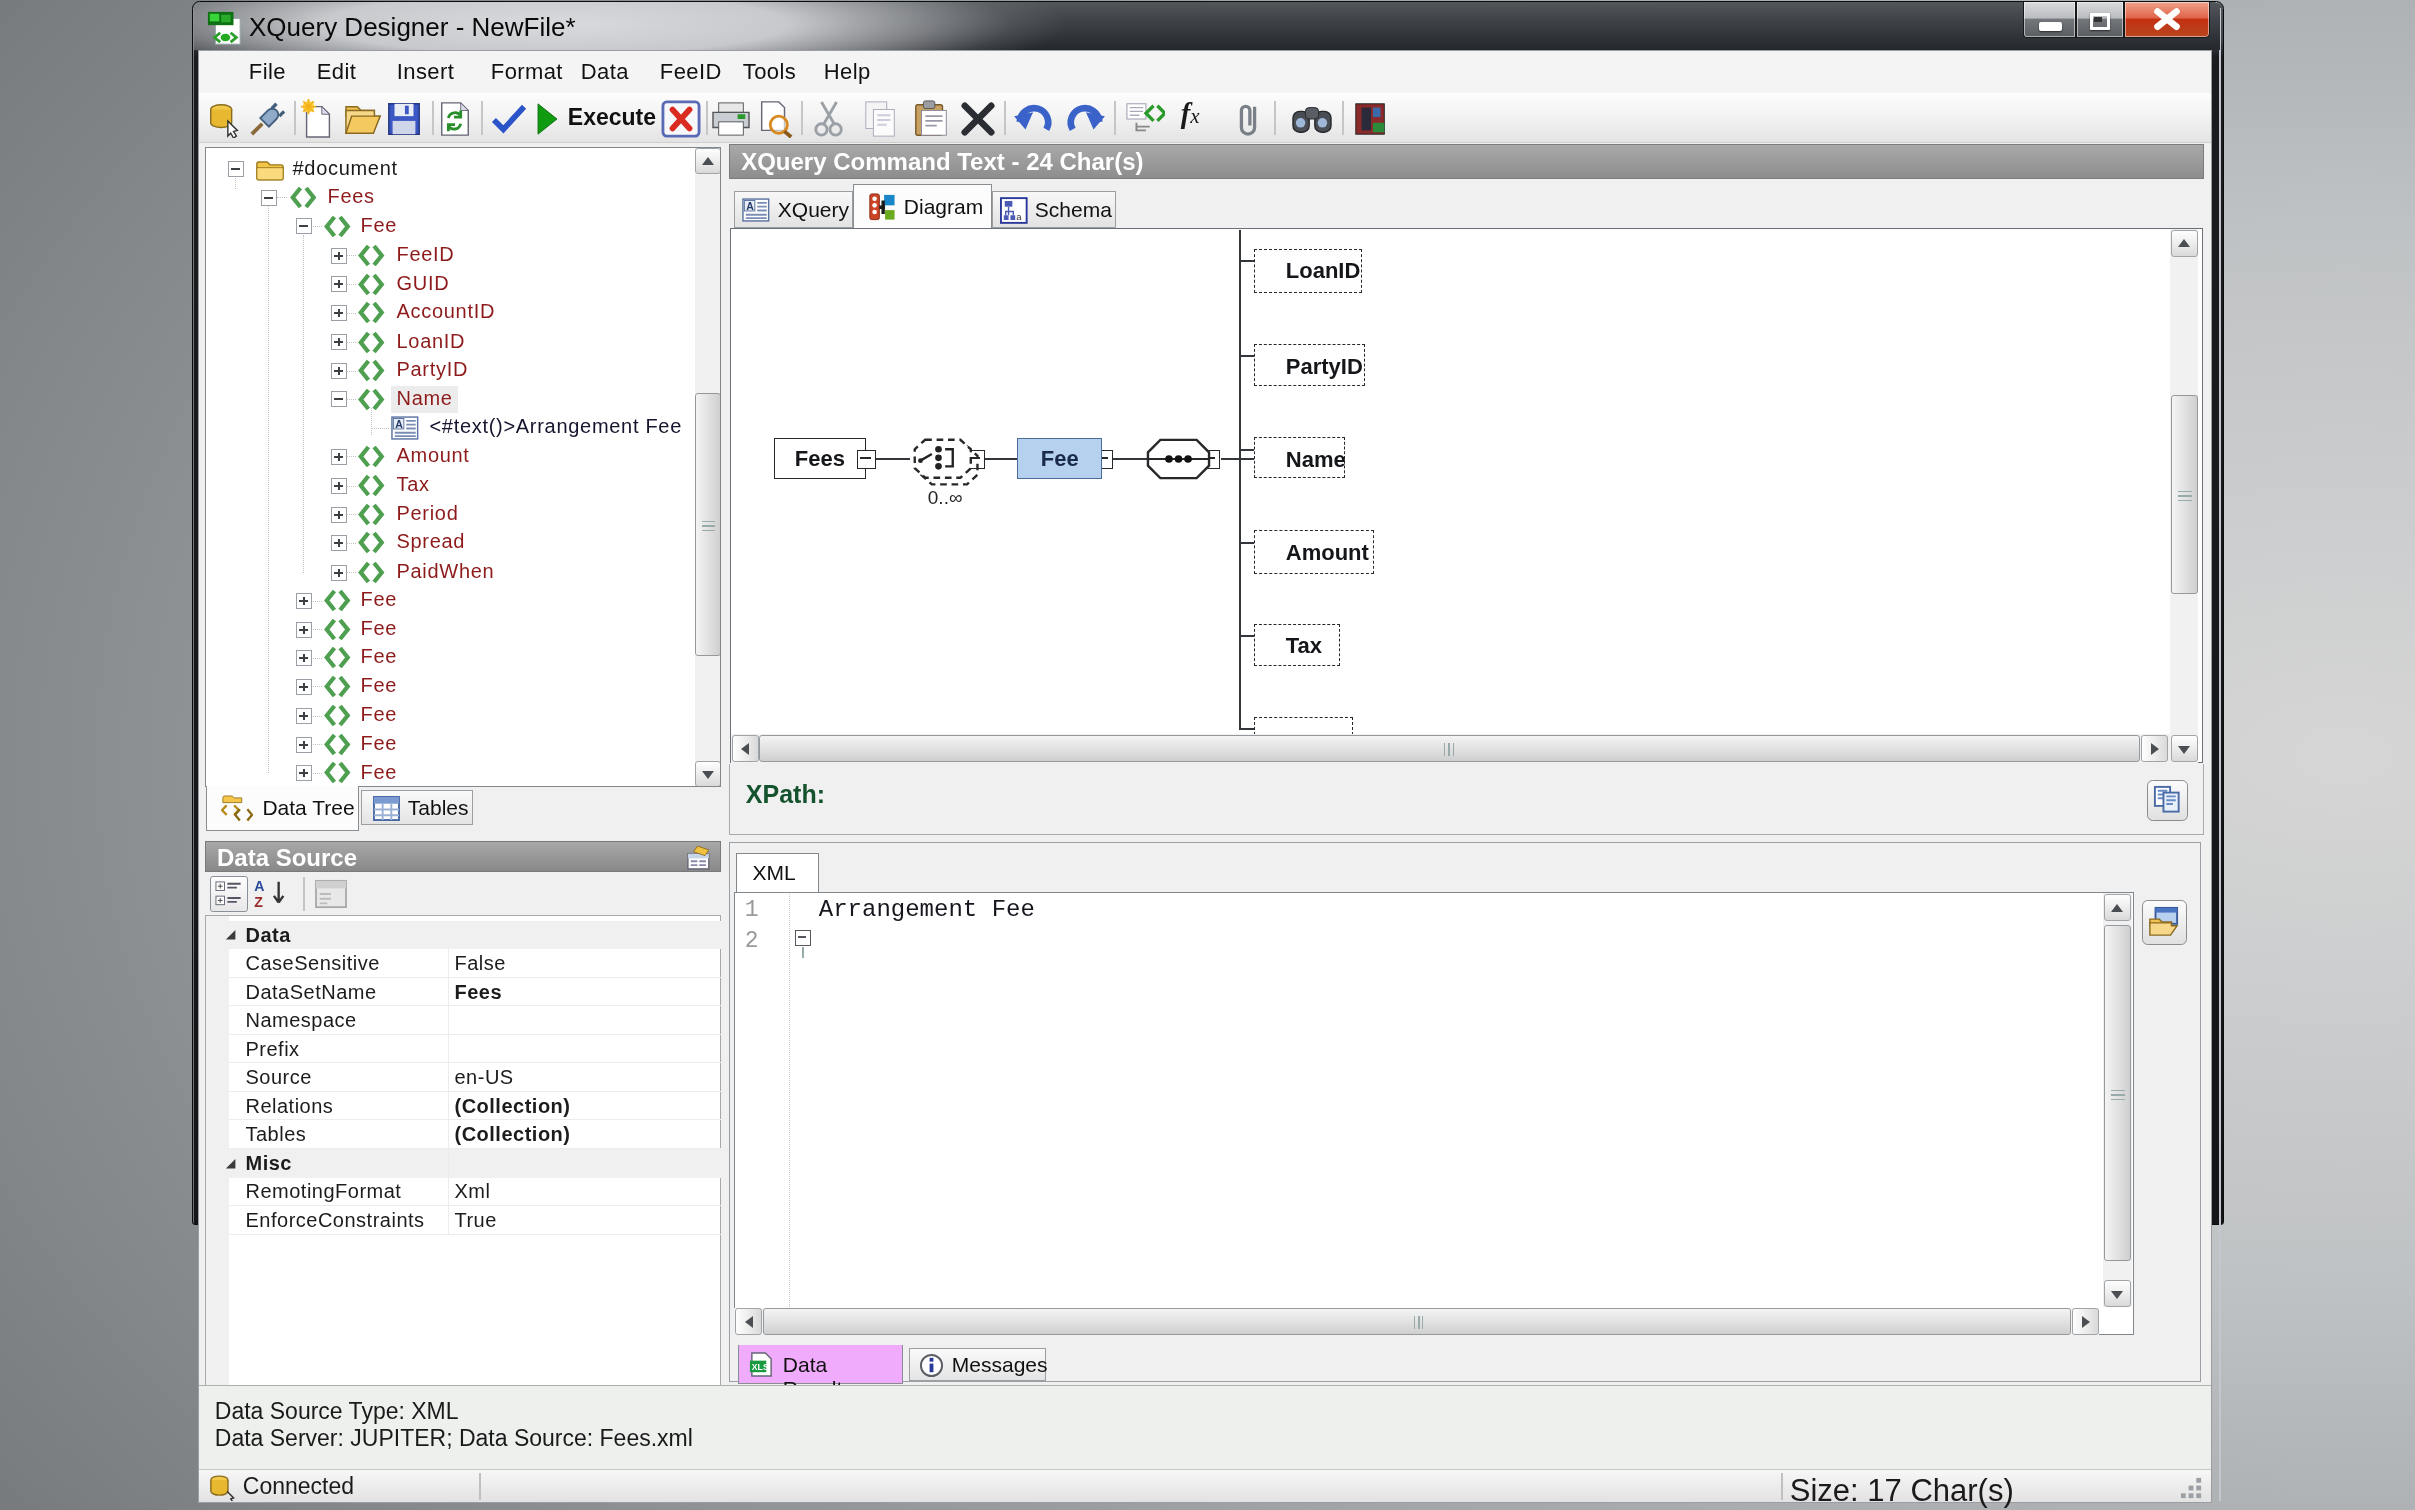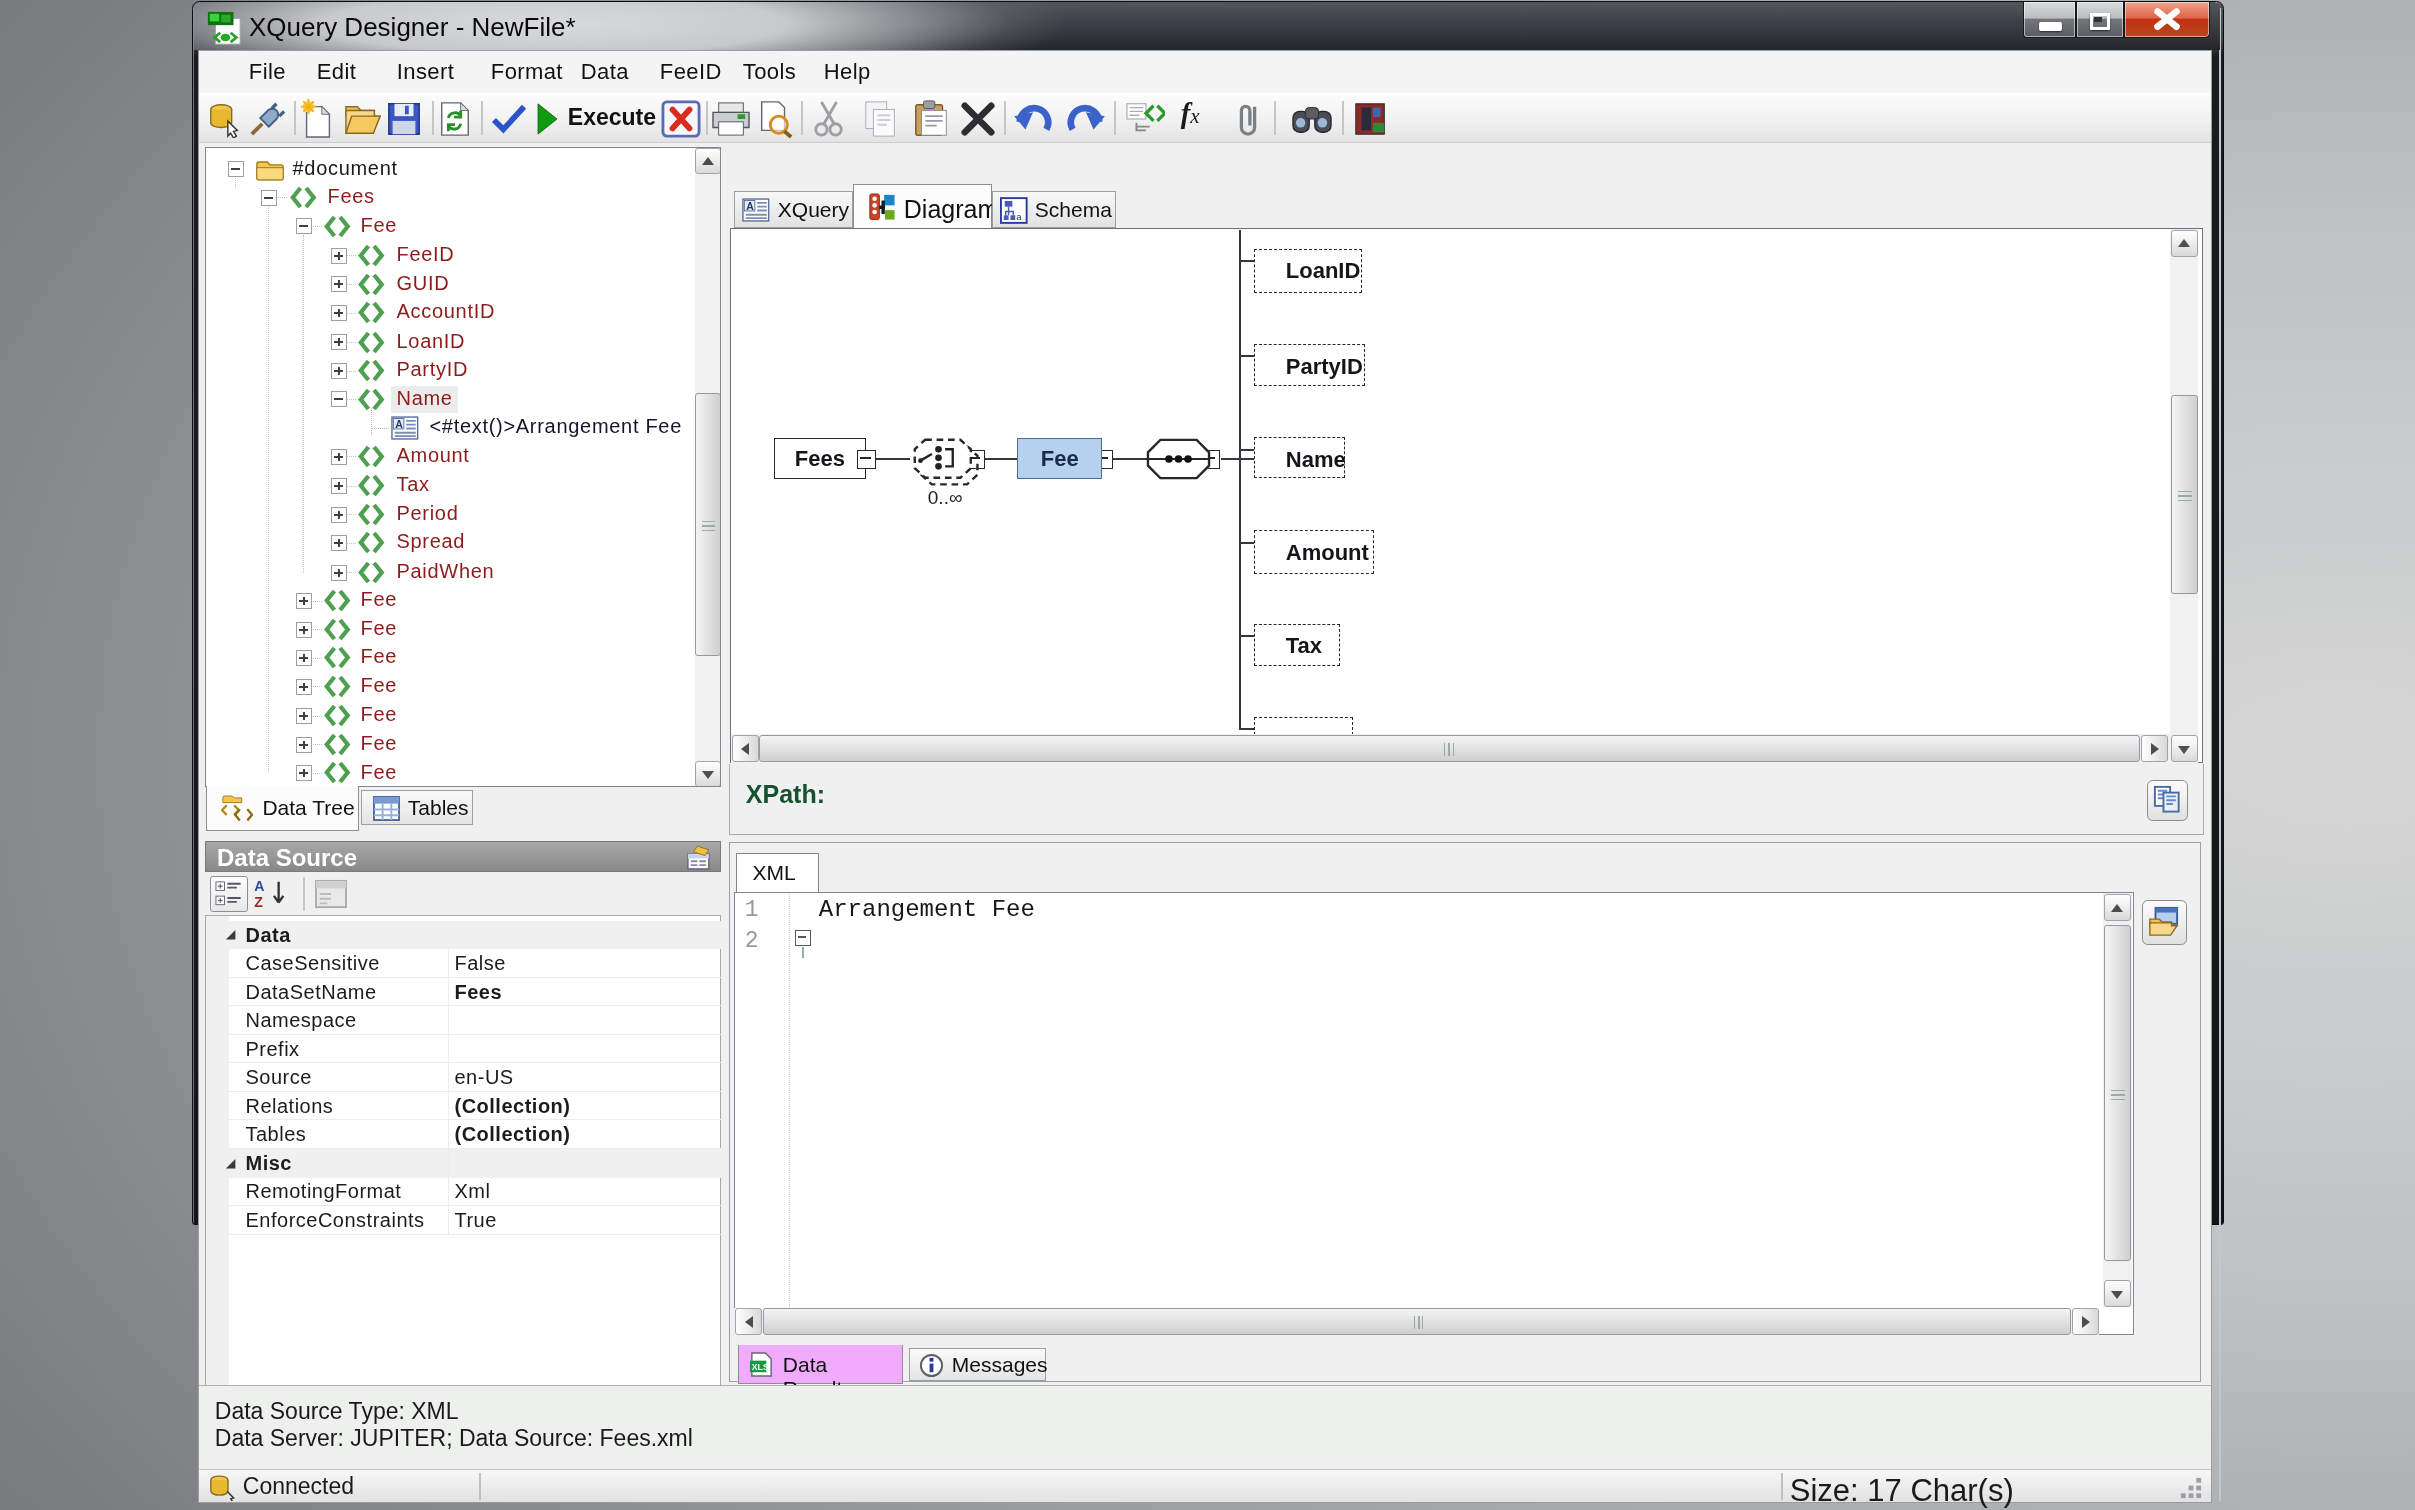--- a/index.html
+++ b/index.html
@@ -467,40 +467,43 @@
         </svg>
       <span class="pgtext bold" style="left:40px;top:237px">Misc</span>
       <div class="abs" style="left:24px;top:290px;width:492px;height:1px;background:#ececec"></div>
       <span class="pgtext" style="left:40px;top:265px">RemotingFormat</span>
       <span class="pgtext" style="left:249px;top:265px">Xml</span>
       <div class="abs" style="left:24px;top:319px;width:492px;height:1px;background:#ececec"></div>
       <span class="pgtext" style="left:40px;top:294px">EnforceConstraints</span>
       <span class="pgtext" style="left:249px;top:294px">True</span>
       <div class="abs" style="left:243px;top:34px;width:1px;height:285px;background:#ececec"></div>
     </div>
+    <div class="abs" style="left:530px;top:93px;width:1475px;height:35px;background:linear-gradient(180deg,#a9a9a9,#8d8d8d);border:1px solid #7c7c7c;box-sizing:border-box">
+      <span class="abs" style="left:11.4px;top:2.9px;font-size:24px;font-weight:bold;color:#fff">XQuery Command Text - 24 Char(s)</span>
+    </div>
     <div class="abs" style="left:535px;top:140px;width:119px;height:37px;background:linear-gradient(180deg,#f8f8f8,#e2e2e2);border:1px solid #9a9fa4;box-sizing:border-box">
       <svg class="abs" style="left:7.6px;top:5.7px" width="27.6" height="24" viewBox="0 0 29 25">
         <rect x="1" y="1" width="27" height="23" fill="#fff" stroke="#5a72a0" stroke-width="1.5"></rect>
         <rect x="2.5" y="2.5" width="11" height="11" fill="#e8edf5" stroke="#5a72a0"></rect>
         <text x="4.5" y="12" font-size="11" font-weight="bold" fill="#223a6a">A</text>
         <path d="M16 5 h10 M16 9 h10 M16 13 h10 M4 17.5 h22 M4 21 h22" stroke="#7a8eb5" stroke-width="2"></path>
       </svg>
       <span class="abs" style="left:43px;top:5.7px;font-size:21px;color:#111">XQuery</span>
     </div>
     <div class="abs" style="left:654px;top:133px;width:139px;height:45px;background:#fcfcfc;border:1px solid #898e93;border-bottom:none;box-sizing:border-box">
       <svg class="abs" style="left:13.3px;top:7.6px" width="28.5" height="28.5" viewBox="0 0 30 30">
         <rect x="3" y="1" width="10" height="27" rx="2" fill="#cc4426" stroke="#8a2a14"></rect>
         <circle cx="8" cy="6" r="2.4" fill="#fff"></circle>
           <circle cx="8" cy="13" r="2.4" fill="#fff"></circle>
           <circle cx="8" cy="20" r="2.4" fill="#fff"></circle>
         <rect x="18" y="2" width="11" height="11" fill="#1a86c8"></rect>
         <rect x="19" y="18" width="10" height="10" fill="#6aaa1e"></rect>
         <path d="M13 15 h6 M17 8 v14" stroke="#1a1a1a" stroke-width="3.5"></path>
       </svg>
-      <span class="abs" style="left:50px;top:9.5px;font-size:25px;color:#111">Diagram</span>
+      <span class="abs" style="left:50px;top:9.5px;font-size:21px;color:#111">Diagram</span>
     </div>
     <div class="abs" style="left:793px;top:140px;width:124px;height:37px;background:linear-gradient(180deg,#f8f8f8,#e2e2e2);border:1px solid #9a9fa4;box-sizing:border-box">
       <svg class="abs" style="left:7.6px;top:4.8px" width="27.6" height="27" viewBox="0 0 29 28">
         <rect x="1" y="1" width="27" height="26" fill="#fff" stroke="#2a3a9a" stroke-width="2"></rect>
         <rect x="5" y="4" width="8" height="6" fill="#4a5ab5"></rect>
         <path d="M9 10 v5 M9 15 h-3 v4 M9 15 h5 v4 M9 15 v4" stroke="#4a5ab5" stroke-width="1.5" fill="none"></path>
         <rect x="4" y="19" width="5" height="5" fill="#4a5ab5"></rect>
           <rect x="11" y="19" width="5" height="5" fill="#4a5ab5"></rect>
         <text x="17" y="24" font-size="10" fill="#333">a</text>
       </svg>

